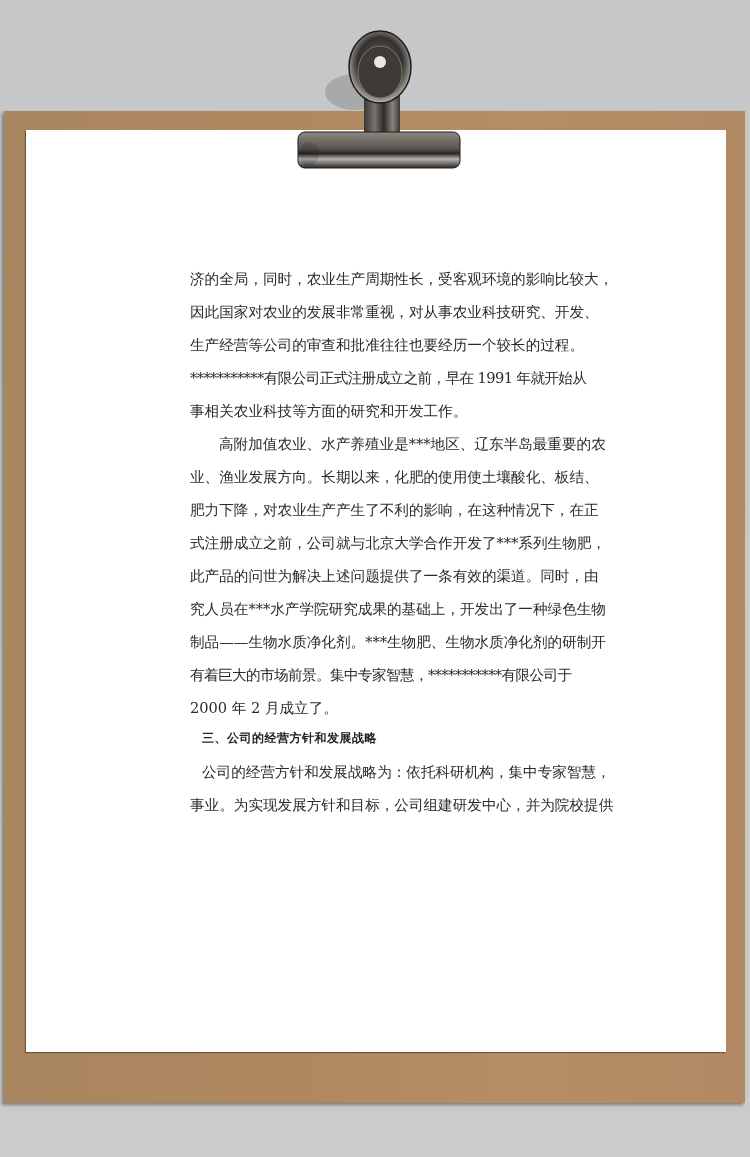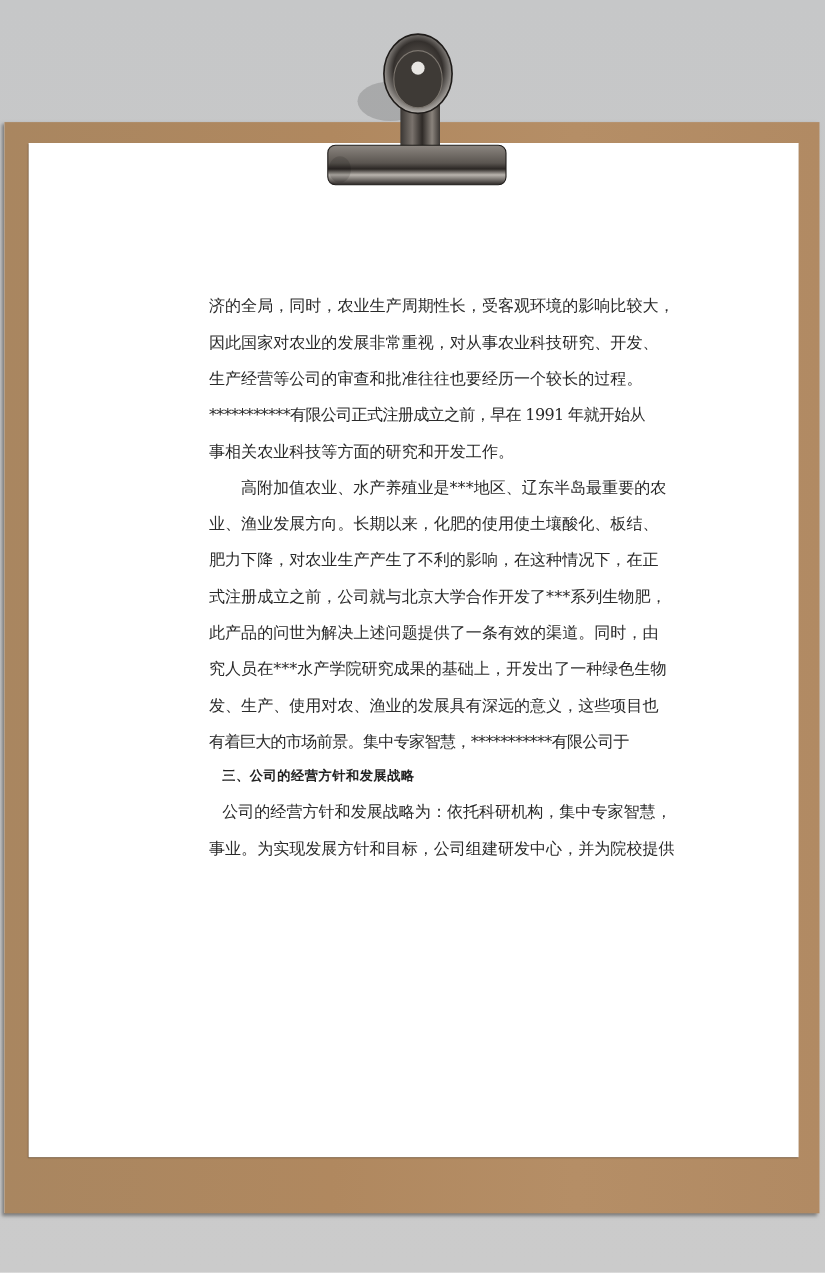--- a/index.html
+++ b/index.html
@@ -75,20 +75,21 @@
   <span class="line">生产经营等公司的审查和批准往往也要经历一个较长的过程。</span>
   <span class="line sp">***********有限公司正式注册成立之前，早在 1991 年就开始从</span>
   <span class="line">事相关农业科技等方面的研究和开发工作。</span>
 
   <span class="line indent">高附加值农业、水产养殖业是***地区、辽东半岛最重要的农</span>
   <span class="line">业、渔业发展方向。长期以来，化肥的使用使土壤酸化、板结、</span>
   <span class="line">肥力下降，对农业生产产生了不利的影响，在这种情况下，在正</span>
   <span class="line">式注册成立之前，公司就与北京大学合作开发了***系列生物肥，</span>
   <span class="line">此产品的问世为解决上述问题提供了一条有效的渠道。同时，由</span>
   <span class="line">究人员在***水产学院研究成果的基础上，开发出了一种绿色生物</span>
-  <span class="line">发、生产、使用对农、渔业的发展具有深远的意义，这些项目也</span>
+  <span class="line">制品——生物水质净化剂。***生物肥、生物水质净化剂的研制开</span>
   <span class="line sp">有着巨大的市场前景。集中专家智慧，***********有限公司于</span>
+  <span class="line">2000 年 2 月成立了。</span>
 
   <span class="line heading">三、公司的经营方针和发展战略</span>
 
   <span class="line indent" style="padding-left:12px">公司的经营方针和发展战略为：依托科研机构，集中专家智慧，</span>
   <span class="line">事业。为实现发展方针和目标，公司组建研发中心，并为院校提供</span>
 </div>
 
 </body></html>

